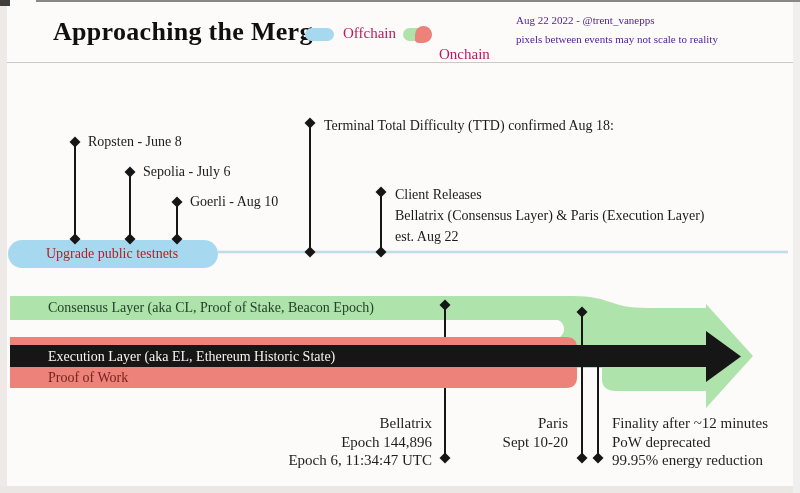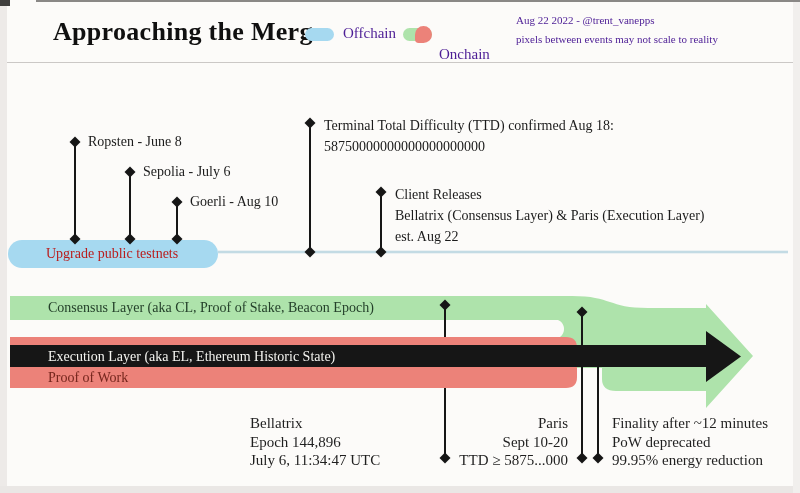--- a/index.html
+++ b/index.html
@@ -23,41 +23,41 @@
   }
   .rule{position:absolute;left:0;top:62px;width:800px;height:1px;background:#cbc8c6;}
 
   .legend-pill{position:absolute;width:29px;height:13px;border-radius:7px;}
   .pill-off{left:305px;top:28px;background:#a6d9f0;}
   .pill-on{left:403px;top:28px;background:#aee3ab;}
   .pill-on .red-blob{
     position:absolute;left:12px;top:-2px;width:17px;height:17px;
     border-radius:9px 9px 9px 4px;background:#ec8279;
   }
-  .legend-label{position:absolute;font-size:15px;white-space:nowrap;color:#4c1d95;}
+  .legend-label{position:absolute;font-size:15px;white-space:nowrap;color:#be185d;}
   .lg-off{left:343px;top:25px;}
   .lg-on{left:439px;top:25px;margin-top:21px;}
   .credit{position:absolute;left:516px;top:11px;font-size:11px;line-height:19px;color:#4c1d95;white-space:nowrap;}
 
   svg.shapes{position:absolute;left:0;top:0;}
 
   .lbl{position:absolute;font-size:14px;white-space:nowrap;color:#1b1b1b;}
   .lbl-multi{line-height:21px;}
   .lbl-ropsten{left:88px;top:134px;}
   .lbl-sepolia{left:143px;top:164px;}
   .lbl-goerli{left:190px;top:194px;}
   .lbl-ttd{left:324px;top:115px;}
   .lbl-client{left:395px;top:184px;}
   .lbl-testnets{left:46px;top:246px;color:#b91c1c;}
   .lbl-consensus{left:48px;top:300px;color:#24402a;}
   .lbl-execution{left:48px;top:349px;color:#f4f4f0;}
   .lbl-pow{left:48px;top:370px;color:#75261d;}
 
   .block{position:absolute;font-size:15px;line-height:18.5px;color:#1f1f1f;white-space:nowrap;}
-  .block-bellatrix{left:250px;top:414px;width:182px;text-align:left;}
+  .block-bellatrix{left:250px;top:414px;width:182px;text-align:right;}
   .block-paris{left:428px;top:414px;width:140px;text-align:right;}
   .block-finality{left:612px;top:414px;width:200px;text-align:left;}
 </style>
 </head>
 <body>
 
 <div class="canvas">
 
   <div class="title">Approaching the Merge</div>
 
@@ -122,43 +122,41 @@
       <polygon points="598,452.5 603.5,458 598,463.5 592.5,458"></polygon>
     </g>
   </svg>
 
   <div class="lbl lbl-ropsten">Ropsten - June 8</div>
   <div class="lbl lbl-sepolia">Sepolia - July 6</div>
   <div class="lbl lbl-goerli">Goerli - Aug 10</div>
 
   <div class="lbl lbl-multi lbl-ttd">
     <div>Terminal Total Difficulty (TTD) confirmed Aug 18:</div>
-    <div>58750000000000000000000</div>
   </div>
 
   <div class="lbl lbl-multi lbl-client">
     <div>Client Releases</div>
     <div>Bellatrix (Consensus Layer) &amp; Paris (Execution Layer)</div>
     <div>est. Aug 22</div>
   </div>
 
   <div class="lbl lbl-testnets">Upgrade public testnets</div>
   <div class="lbl lbl-consensus">Consensus Layer (aka CL, Proof of Stake, Beacon Epoch)</div>
   <div class="lbl lbl-execution">Execution Layer (aka EL, Ethereum Historic State)</div>
   <div class="lbl lbl-pow">Proof of Work</div>
 
   <div class="block block-bellatrix">
     <div>Bellatrix</div>
     <div>Epoch 144,896</div>
-    <div>July 6, 11:34:47 UTC</div>
+    <div>Epoch 6, 11:34:47 UTC</div>
   </div>
   <div class="block block-paris">
     <div>Paris</div>
     <div>Sept 10-20</div>
-    <div>TTD ≥ 5875...000</div>
   </div>
   <div class="block block-finality">
     <div>Finality after ~12 minutes</div>
     <div>PoW deprecated</div>
     <div>99.95% energy reduction</div>
   </div>
 
   <div class="edge edge-left"></div>
   <div class="edge edge-bottom"></div>
   <div class="edge edge-right"></div>

